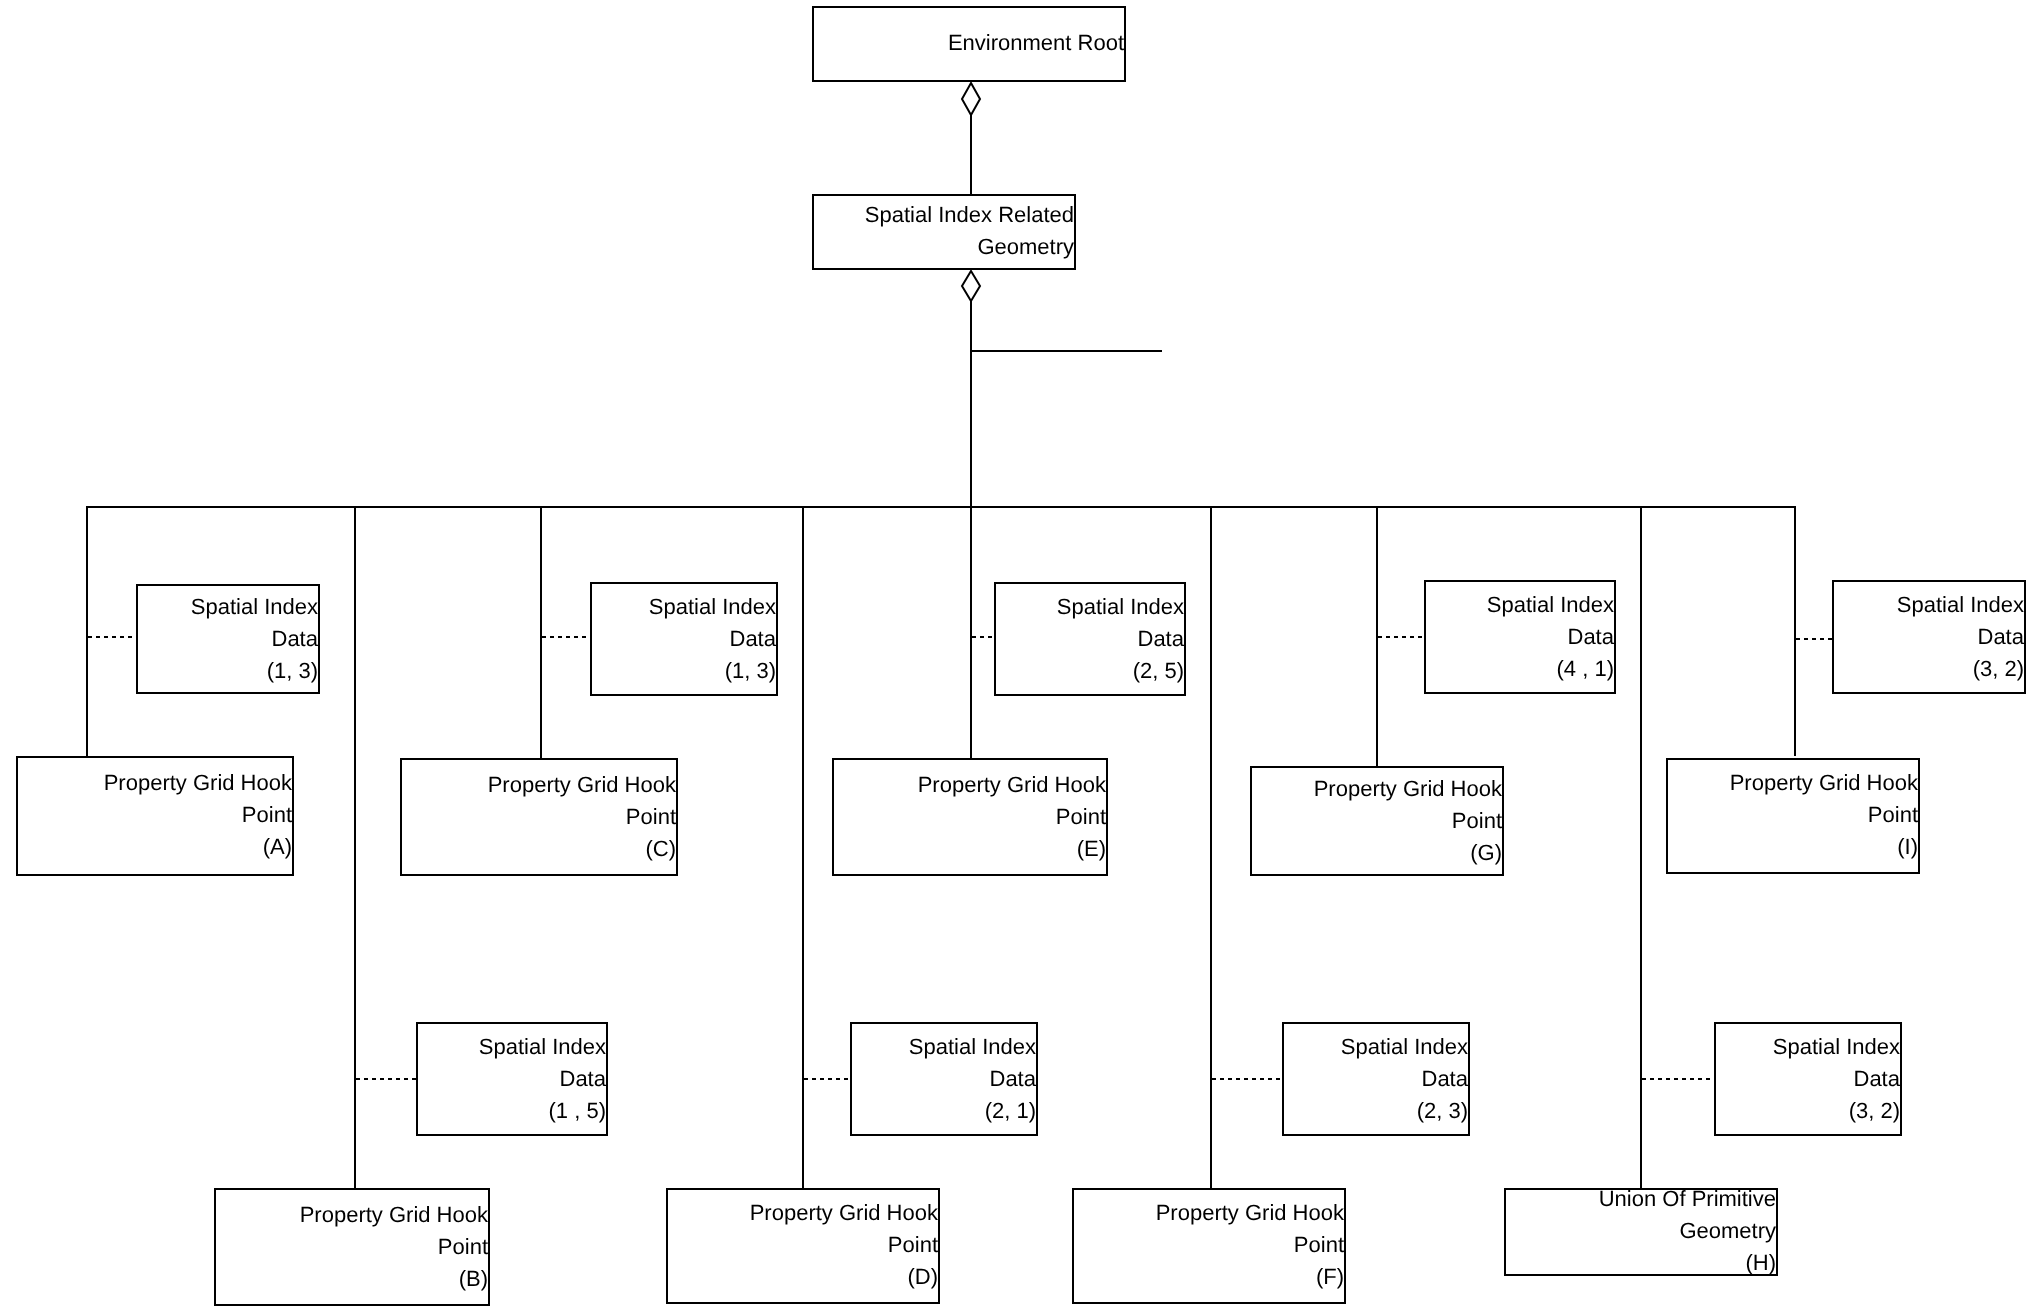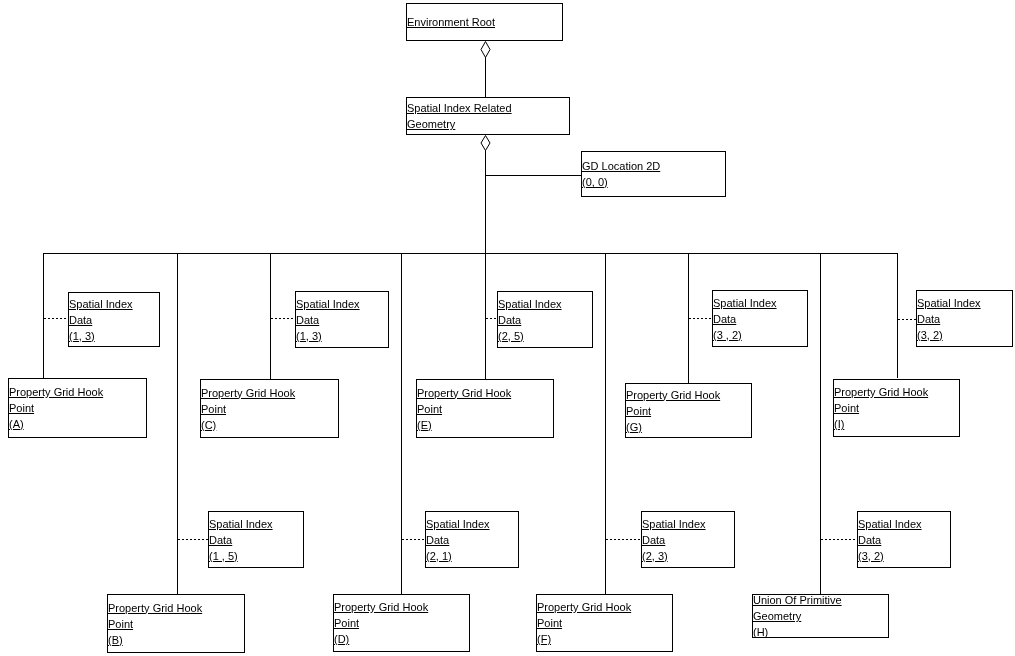--- a/index.html
+++ b/index.html
@@ -14,25 +14,24 @@
   }
   .box {
     position: absolute;
     box-sizing: border-box;
     background: #ffffff;
     border: 1px solid #000000;
     display: flex;
     flex-direction: column;
     justify-content: center;
     align-items: center;
-    text-align: left;
+    text-align: right;
     font-size: 11px;
     line-height: 16px;
     white-space: nowrap;
-    text-decoration: underline;
   }
   .box div { width: 100%; }
   .vline {
     position: absolute;
     width: 1px;
     background: #000000;
   }
   .hline {
     position: absolute;
     height: 1px;
@@ -79,29 +78,25 @@
     <polygon points="5.5,0.5 10,8.5 5.5,16.5 1,8.5" fill="#ffffff" stroke="#000000" stroke-width="1"></polygon>
   </svg>
   <svg class="diamond" style="left:480px;top:135px" width="11" height="16" viewBox="0 0 11 16">
     <polygon points="5.5,0.5 10,8 5.5,15.5 1,8" fill="#ffffff" stroke="#000000" stroke-width="1"></polygon>
   </svg>
 
   <div class="box" style="left:406px;top:3px;width:157px;height:38px">
     <div>Environment Root</div>
   </div>
 
-  <div class="box" style="left:406px;top:97px;width:164px;height:38px">
+  <div class="box" style="left:406px;top:97px;width:132px;height:38px">
     <div>Spatial Index Related</div>
     <div>Geometry</div>
   </div>
 
-  <div class="box" style="left:581px;top:151px;width:145px;height:46px">
-    <div>GD Location 2D</div>
-    <div>(0, 0)</div>
-  </div>
 
   <div class="box" style="left:68px;top:292px;width:92px;height:55px">
     <div>Spatial Index</div>
     <div>Data</div>
     <div>(1, 3)</div>
   </div>
 
   <div class="box" style="left:295px;top:291px;width:94px;height:57px">
     <div>Spatial Index</div>
     <div>Data</div>
@@ -110,21 +105,21 @@
 
   <div class="box" style="left:497px;top:291px;width:96px;height:57px">
     <div>Spatial Index</div>
     <div>Data</div>
     <div>(2, 5)</div>
   </div>
 
   <div class="box" style="left:712px;top:290px;width:96px;height:57px">
     <div>Spatial Index</div>
     <div>Data</div>
-    <div>(3 , 2)</div>
+    <div>(4 , 1)</div>
   </div>
 
   <div class="box" style="left:916px;top:290px;width:97px;height:57px">
     <div>Spatial Index</div>
     <div>Data</div>
     <div>(3, 2)</div>
   </div>
 
   <div class="box" style="left:8px;top:378px;width:139px;height:60px">
     <div>Property Grid Hook</div>

